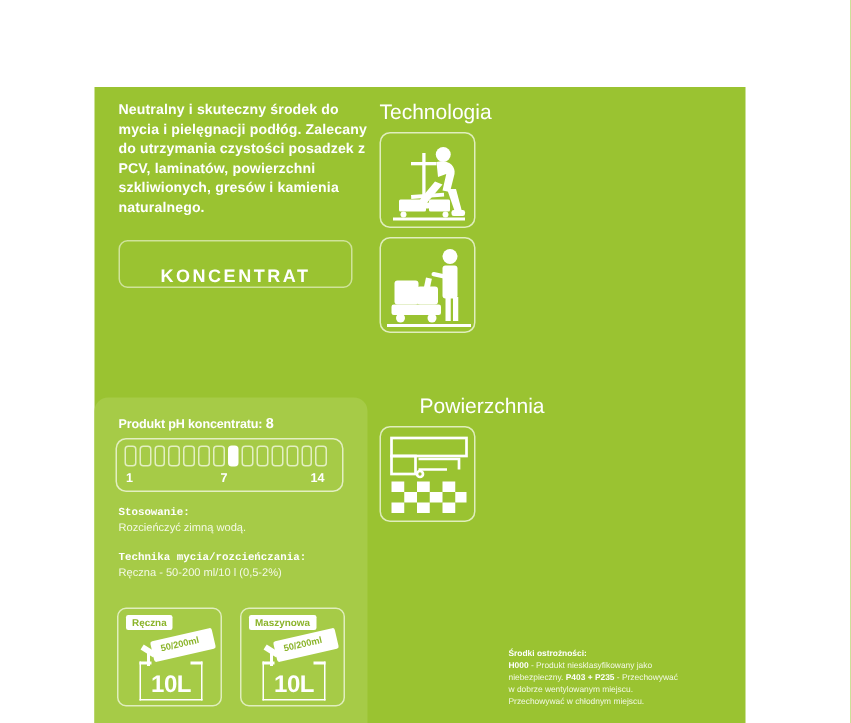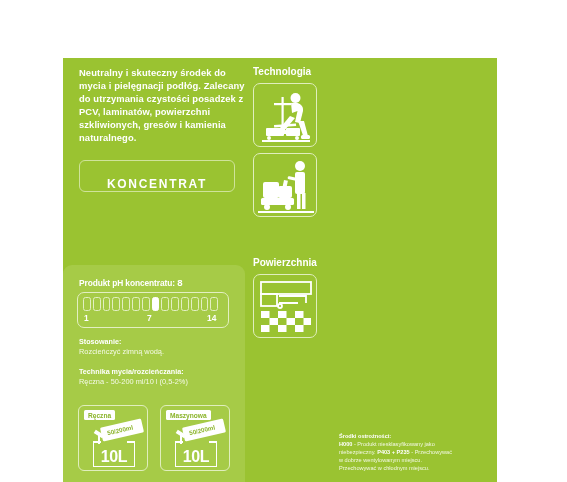--- a/index.html
+++ b/index.html
@@ -70,21 +70,21 @@
     position:absolute;left:6px;top:20px;width:140px;height:12px;
   }
   .ph-ticks span{
     position:absolute;font-size:8.4px;font-weight:700;color:#ffffff;
   }
   .ph-ticks .t1{left:0px;}
   .ph-ticks .t7{left:63px;}
   .ph-ticks .t14{left:123px;text-align:center;}
 
   .use-block{position:absolute;left:16px;top:72px;width:160px;}
-  .lbl{font-size:7.2px;font-weight:700;line-height:10px;margin:0;}
+  .lbl{font-size:7.2px;font-weight:700;line-height:10px;margin:0;font-family:Liberation Mono, monospace;}
   .txt{font-size:7.4px;font-weight:400;line-height:10.5px;margin:0;color:#f4f9e6;}
   .gap{height:9px;}
 
   
   .dose-row{position:absolute;left:15px;top:140px;display:flex;gap:12px;}
   .dose{
     position:relative;width:70px;height:66px;
     border:1.3px solid #e0eebd;border-radius:6px;box-sizing:border-box;
   }
   .dose .tag{
@@ -120,29 +120,29 @@
     font-size:16px;font-weight:700;color:#ffffff;letter-spacing:-.3px;
   }
   .dose .lipL,.dose .lipR{
     position:absolute;top:35px;width:8px;height:1.6px;background:#ffffff;
   }
   .dose .lipL{left:14px;}
   .dose .lipR{left:48px;}
 
   
   .right-col{position:absolute;left:190px;top:8px;width:110px;}
-  .sec-title{font-size:10px;font-weight:700;color:#ffffff;margin:0 0 6px 0;}
+  .sec-title{font-size:14px;font-weight:400;color:#ffffff;margin:0 0 6px 0;}
 
   .icon-box{
     width:64px;height:64px;border:1.4px solid #e0eebd;border-radius:7px;
     box-sizing:border-box;position:relative;overflow:hidden;
   }
   .icon-box + .icon-box{margin-top:6px;}
 
-  .surf-title{margin-top:40px;}
+  .surf-title{margin-top:40px;text-align:right;}
 
   
   .caution{
     position:absolute;left:276px;top:374px;width:145px;
   }
   .caution .c-title{font-size:5.6px;font-weight:700;line-height:8px;margin:0;}
   .caution .c-body{font-size:5.6px;font-weight:400;line-height:8px;margin:0;color:#f2f8e3;}
   .caution .c-body b{font-weight:700;color:#ffffff;}
 </style>
 </head>

